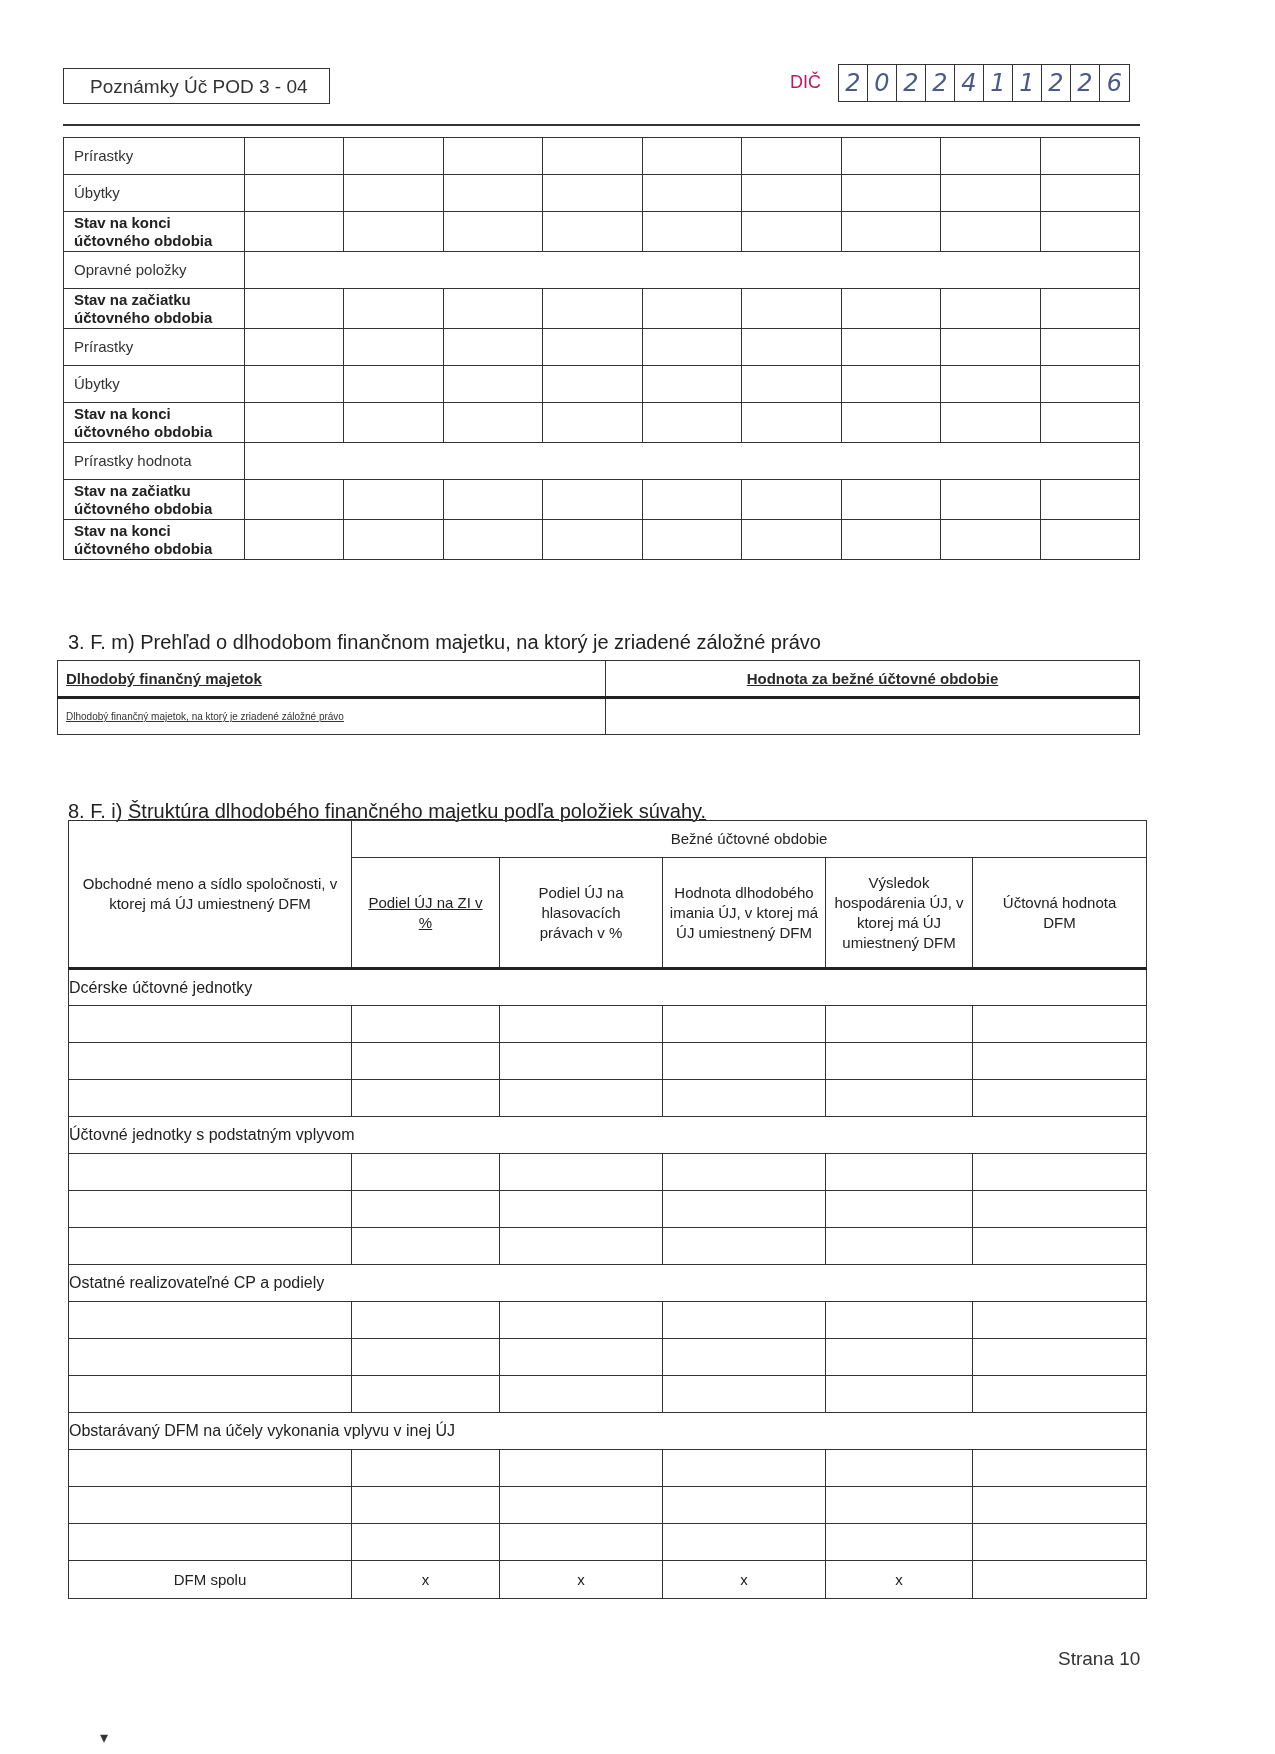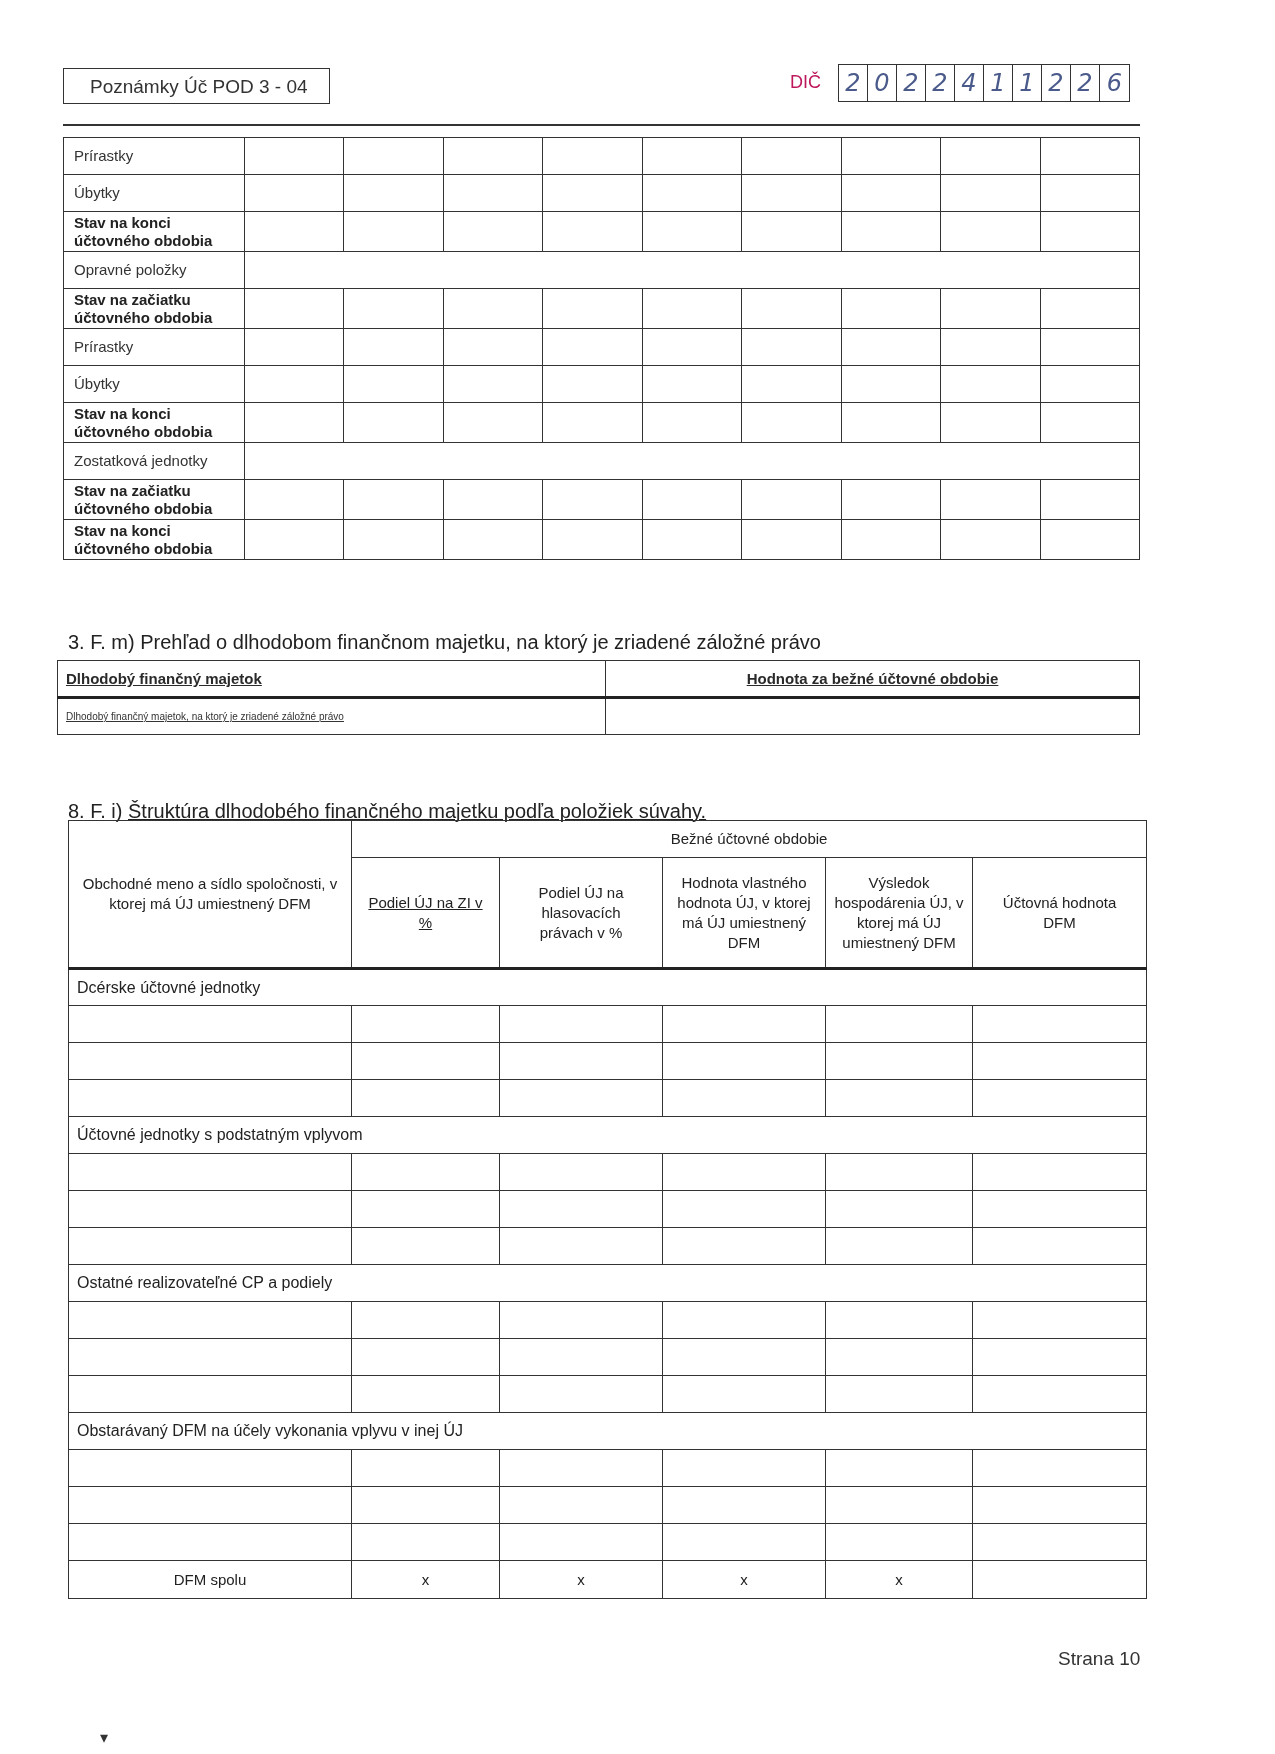--- a/index.html
+++ b/index.html
@@ -46,21 +46,21 @@
   .t2 td.c1 { width: 548px; padding-left: 8px; }
   .t2 td.c2 { text-align: center; }
   .t2 .bold { font-weight: bold; }
   .t2 .small { font-size: 10px; color: #333; }
 
   
   .t3 { left: 68px; top: 820px; width: 1078px; }
   .t3 td { font-size: 15px; text-align: center; line-height: 20px; color: #222; }
   .t3 tr.h-top td { height: 37px; }
   .t3 tr.h-cols td { height: 111px; border-bottom: 3px solid #222; }
-  .t3 tr.cat td { height: 37px; text-align: left; padding-left: 8px; font-size: 16px; }
+  .t3 tr.cat td { height: 37px; text-align: left; padding-left: 0; font-size: 16px; }
   .t3 tr.row td { height: 37px; }
   .t3 tr.sum td { height: 38px; font-size: 15px; }
 
   .page-no { left: 1058px; top: 1648px; font-size: 19px; color: #333; }
   .mark { left: 100px; top: 1728px; font-size: 16px; color: #333; }
 </style>
 </head>
 <body>
 
 <div class="abs form-id">Poznámky Úč POD 3 - 04</div>
@@ -163,21 +163,21 @@
         <td></td>
         <td></td>
         <td></td>
         <td></td>
         <td></td>
         <td></td>
         <td></td>
         <td></td>
       </tr>
       <tr class="h1">
-        <td class="lbl">Zostatková jednotky</td>
+        <td class="lbl">Prírastky hodnota</td>
         <td colspan="9"></td>
       </tr>
       <tr class="h2">
         <td class="lbl bold">Stav na začiatku účtovného obdobia</td>
         <td></td>
         <td></td>
         <td></td>
         <td></td>
         <td></td>
         <td></td>
@@ -227,21 +227,21 @@
       <col style="width:174px">
   </colgroup>
   <thead>
     <tr class="h-top">
       <td rowspan="2" style="height:148px;border-bottom:3px solid #222;padding:0 6px;">Obchodné meno a sídlo spoločnosti, v ktorej má ÚJ umiestnený DFM</td>
       <td colspan="5">Bežné účtovné obdobie</td>
     </tr>
     <tr class="h-cols">
       <td style="padding:0 10px;text-decoration:underline;">Podiel ÚJ na ZI v %</td>
       <td style="padding:0 16px;">Podiel ÚJ na hlasovacích právach v %</td>
-      <td style="padding:0 6px;">Hodnota vlastného hodnota ÚJ, v ktorej má ÚJ umiestnený DFM</td>
+      <td style="padding:0 6px;">Hodnota dlhodobého imania ÚJ, v ktorej má ÚJ umiestnený DFM</td>
       <td style="padding:0 8px;">Výsledok hospodárenia ÚJ, v ktorej má ÚJ umiestnený DFM</td>
       <td style="padding:0 22px;">Účtovná hodnota DFM</td>
     </tr>
   </thead>
   <tbody id="t3-body">
       <tr class="cat">
         <td colspan="6">Dcérske účtovné jednotky</td>
       </tr>
       <tr class="row">
         <td></td>

